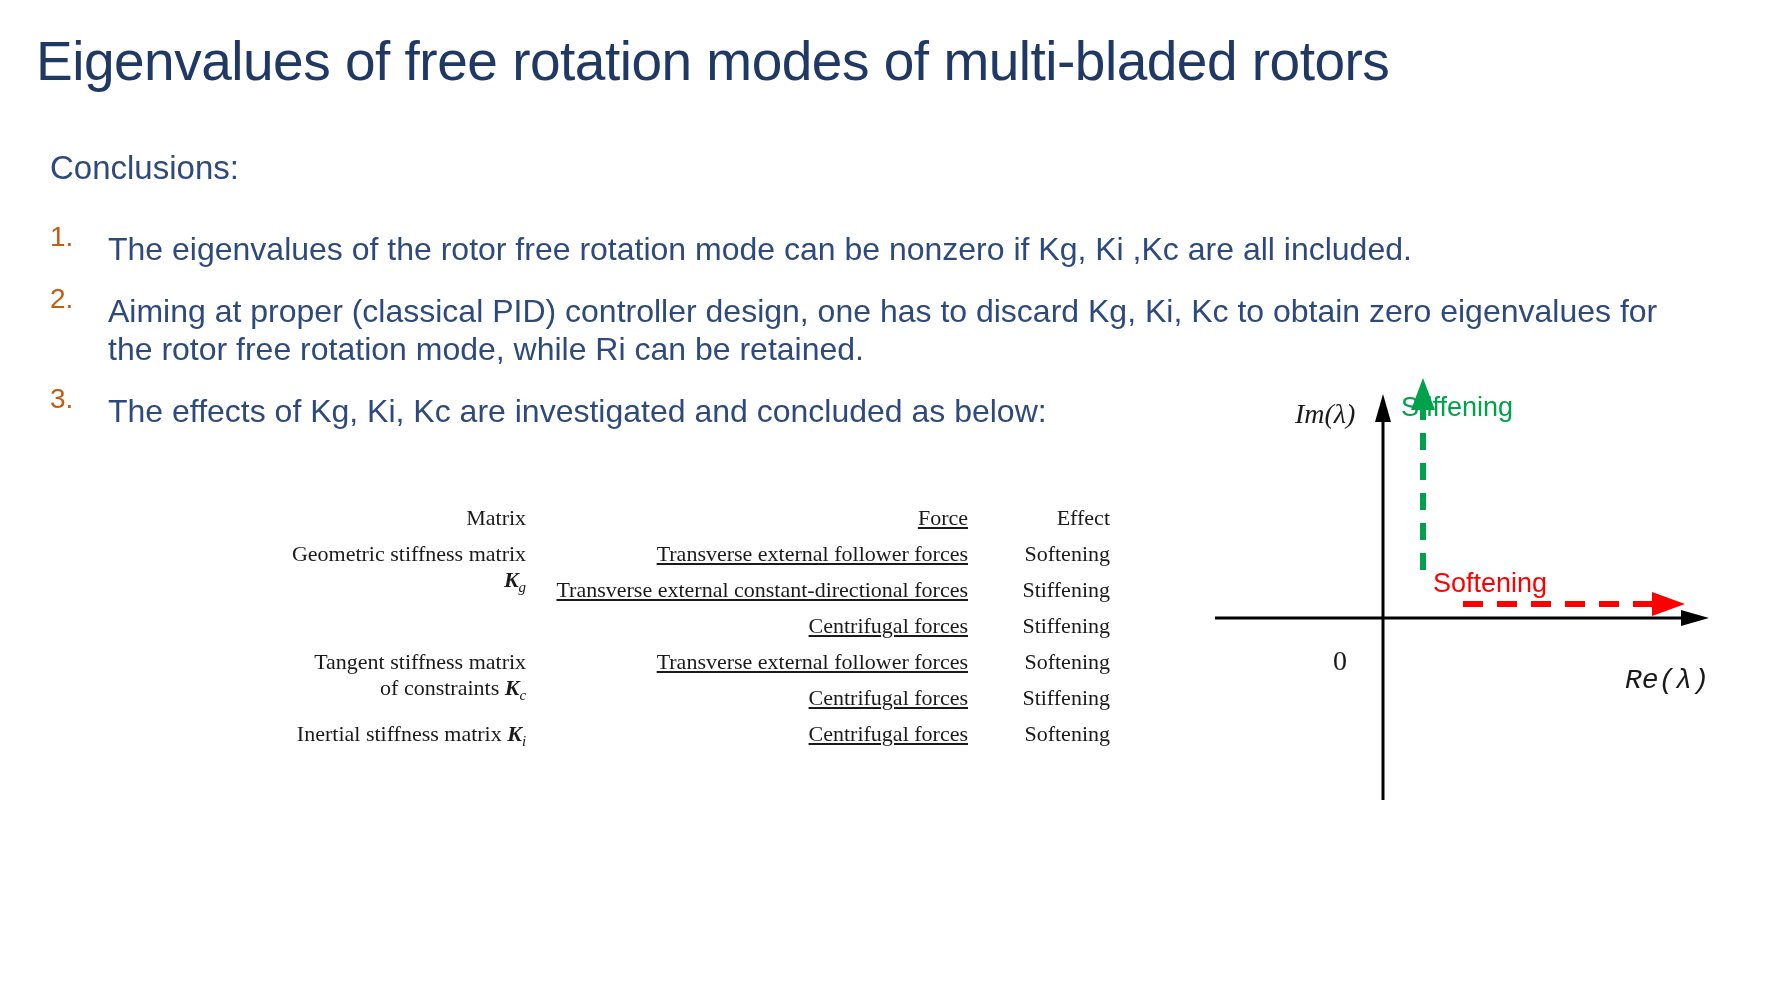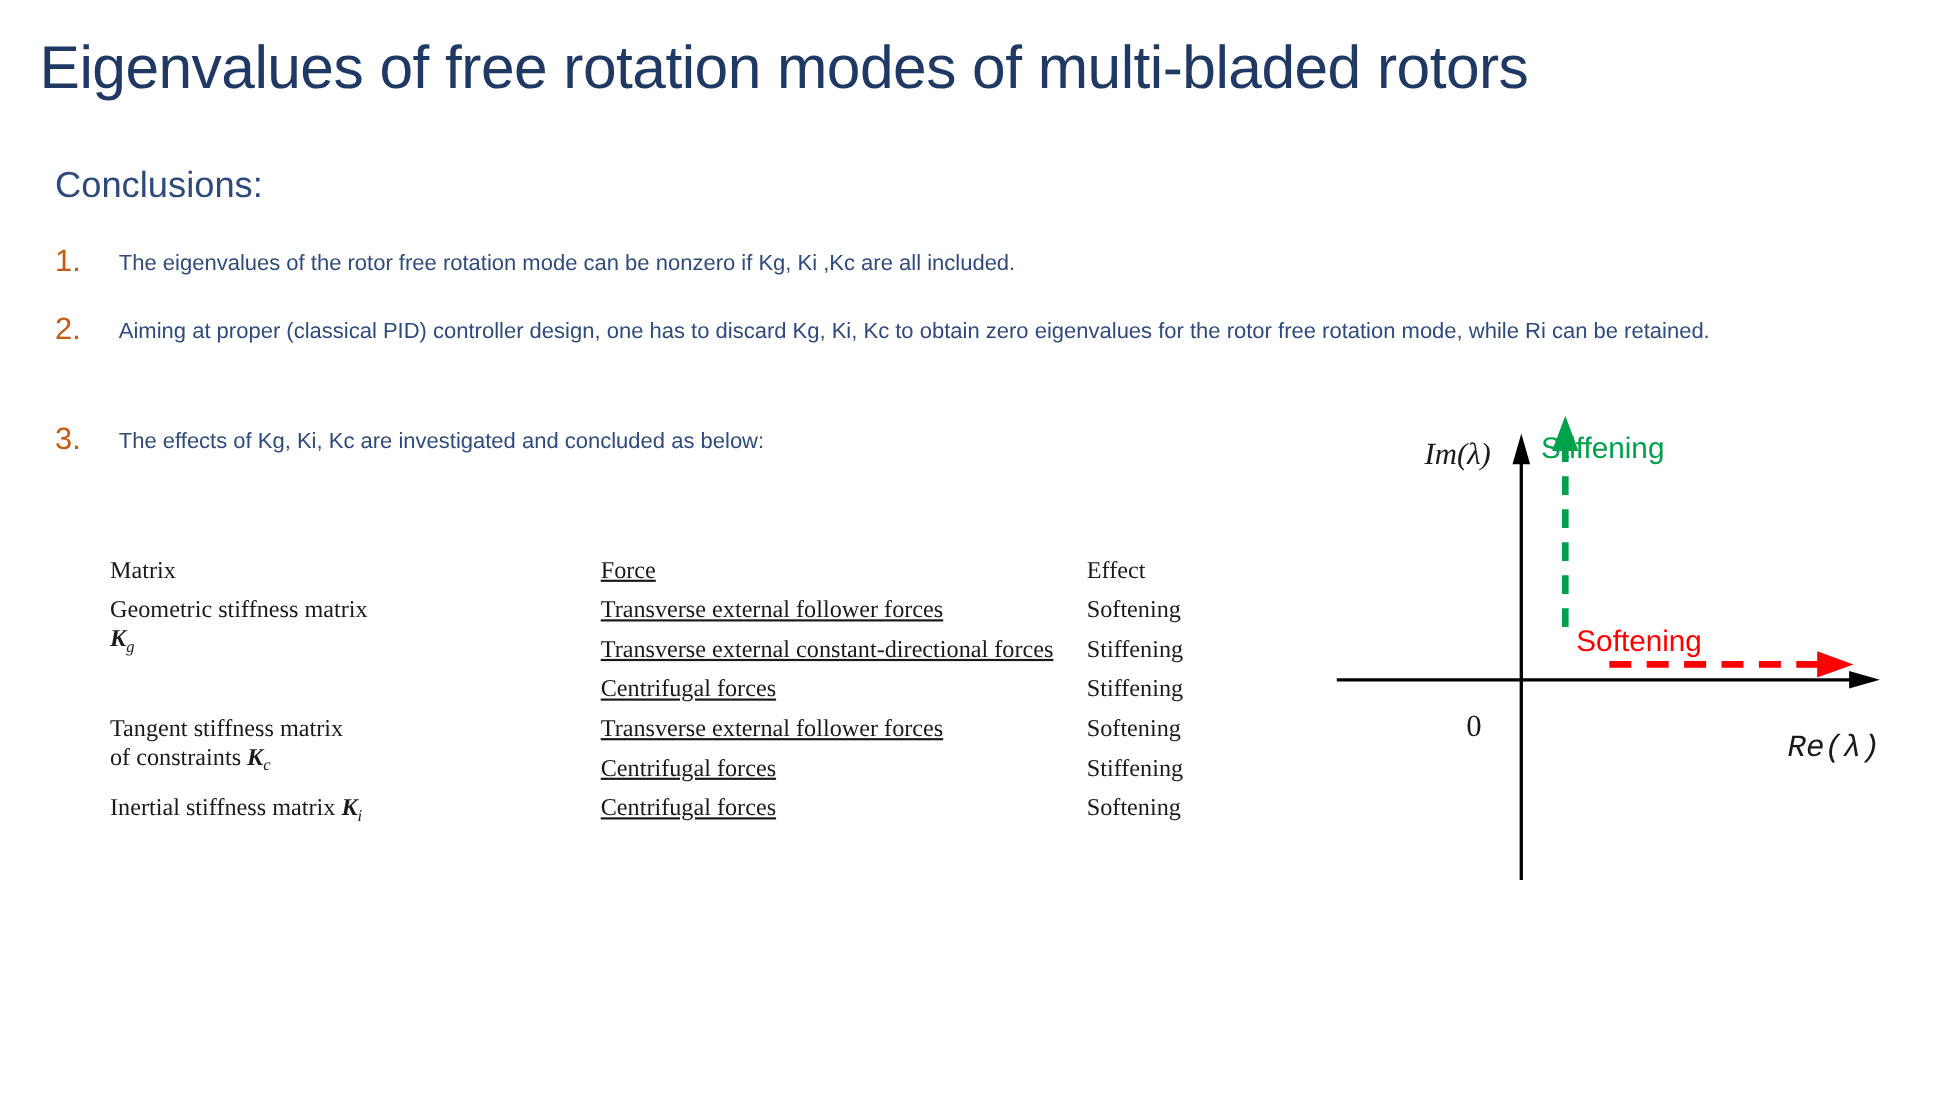--- a/index.html
+++ b/index.html
@@ -54,22 +54,22 @@
     left: 0;
     top: 0;
     width: 44px;
     font-size: 28px;
     color: #C55A11;
     line-height: 38px;
   }
   .bullet .txt {
     position: absolute;
     left: 58px;
-    top: 2px;
-    font-size: 20px;
+    top: 12px;
+    font-size: 32px;
     color: #2E4A7D;
     line-height: 38px;
   }
   #bullet1 { top: 218px; }
   #bullet2 { top: 280px; }
   #bullet3 { top: 380px; }
 
   
   .eff-table {
     position: absolute;
@@ -78,21 +78,21 @@
     width: 1030px;
     border-collapse: collapse;
     font-family: "Liberation Serif", serif;
     font-size: 22px;
     color: #1a1a1a;
   }
   .eff-table td, .eff-table th {
     border: none;
     padding: 5px 10px 5px 10px;
     vertical-align: top;
-    text-align: left;
+    text-align: right;
     font-weight: normal;
   }
   .eff-table .col-matrix { width: 455px; }
   .eff-table .col-force  { width: 450px; text-decoration: underline; }
   .eff-table .col-effect { width: 125px; }
   .vline-l { border-left: 1px solid #808080; }
   .hline-top { border-top: 1px solid #808080; }
   .hline-bot { border-bottom: 1px solid #808080; }
   .table-outer-top { border-top: 1px solid #808080; }
   .table-outer-bot { border-bottom: 1px solid #808080; }

